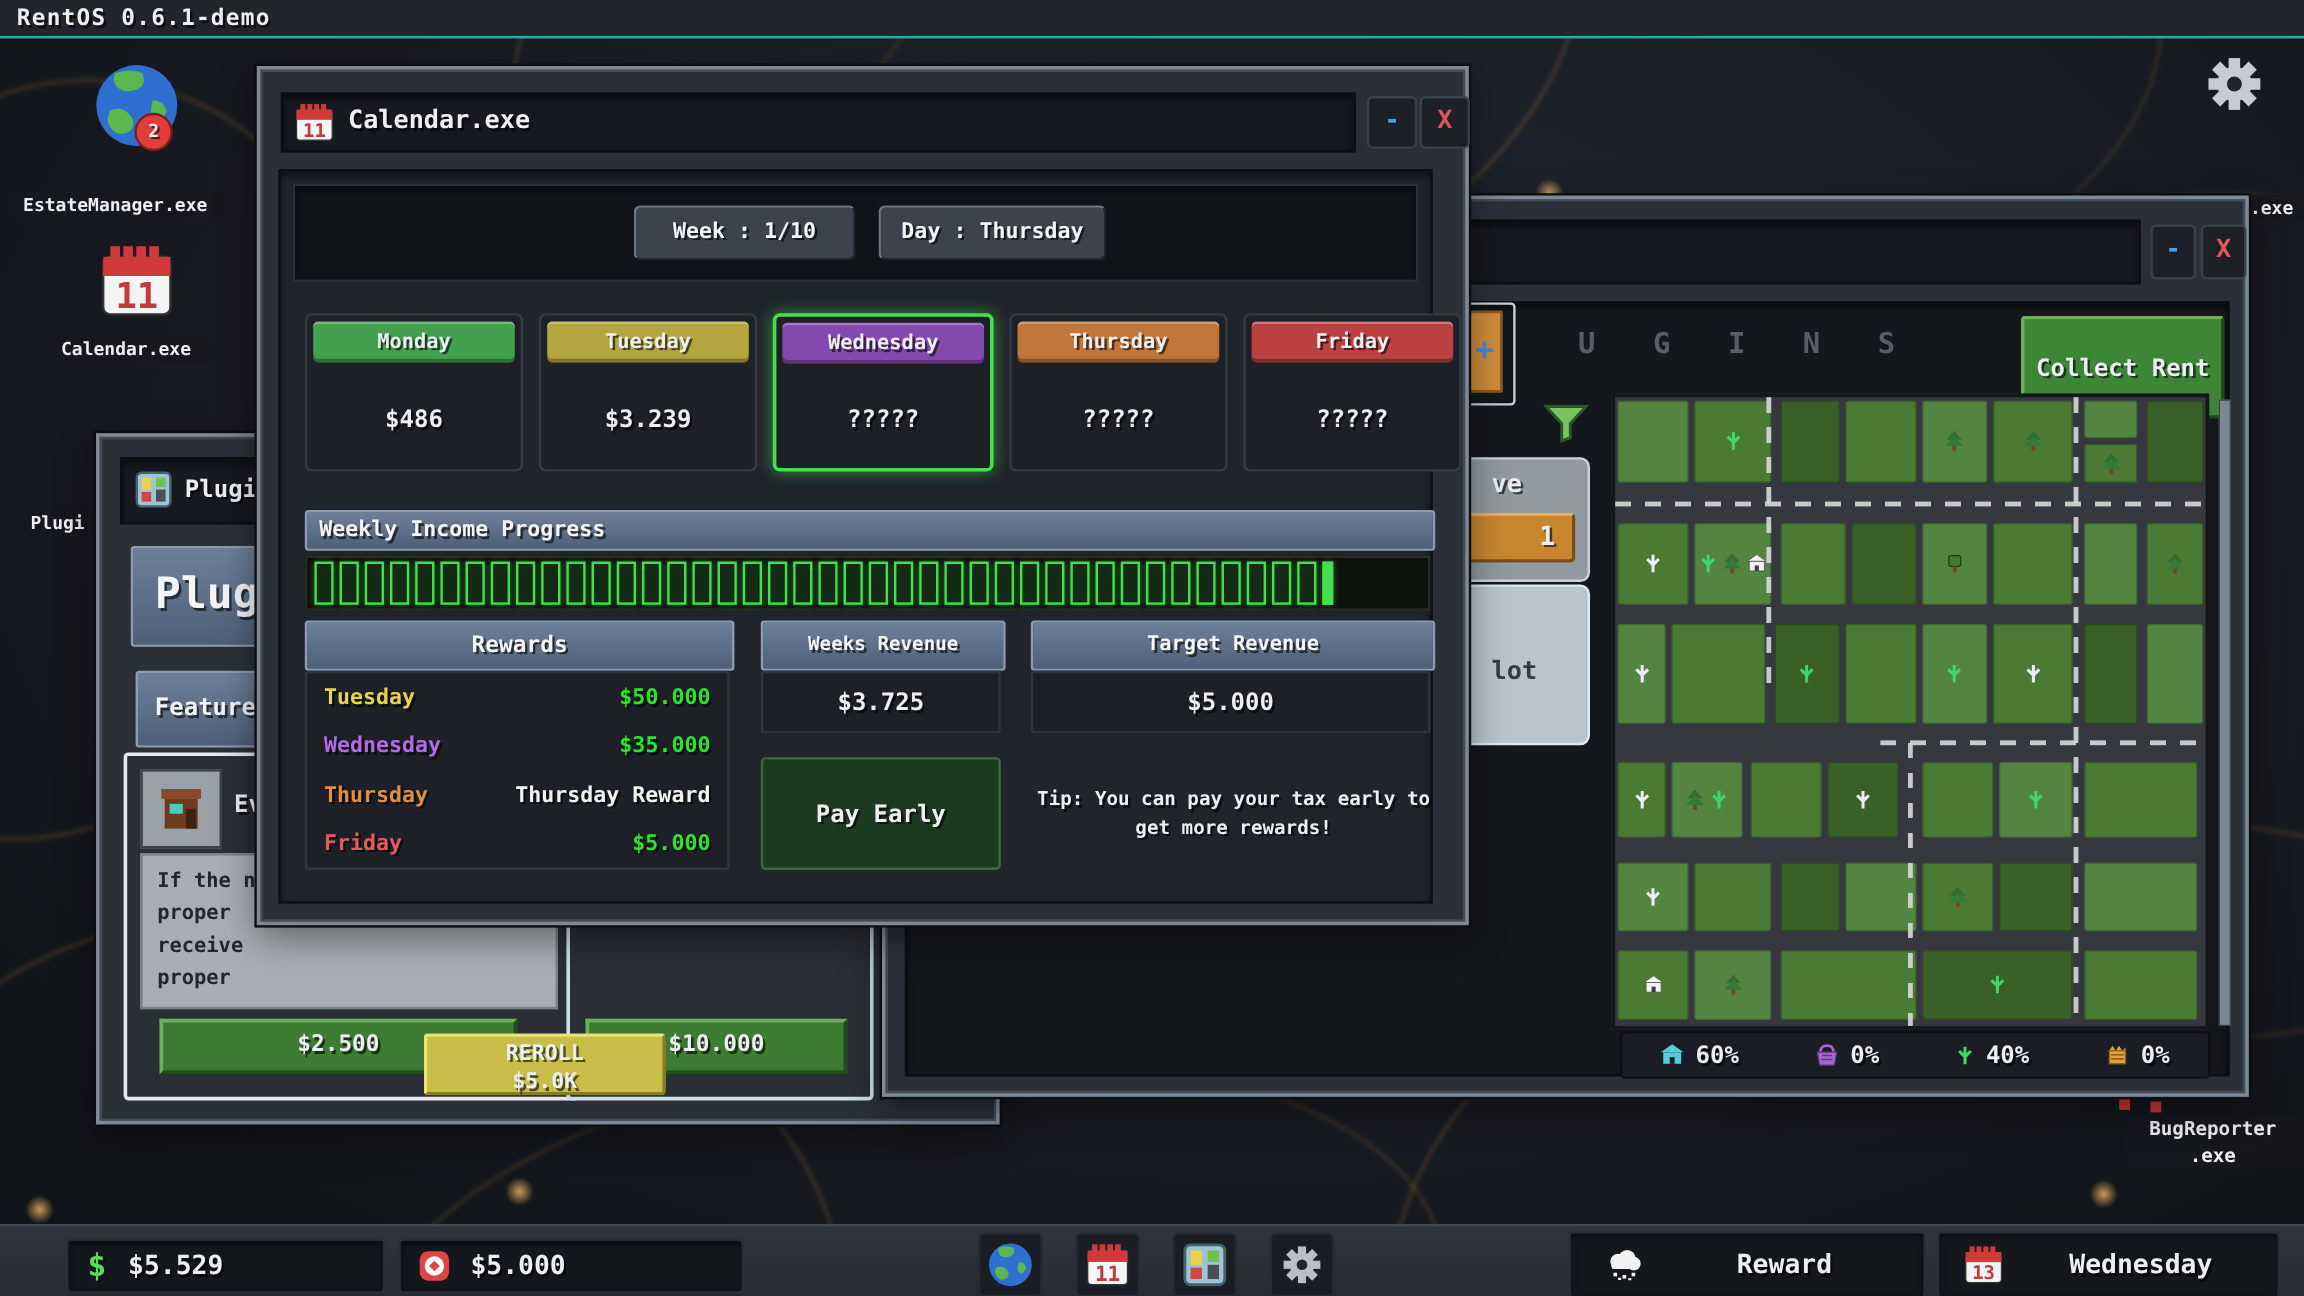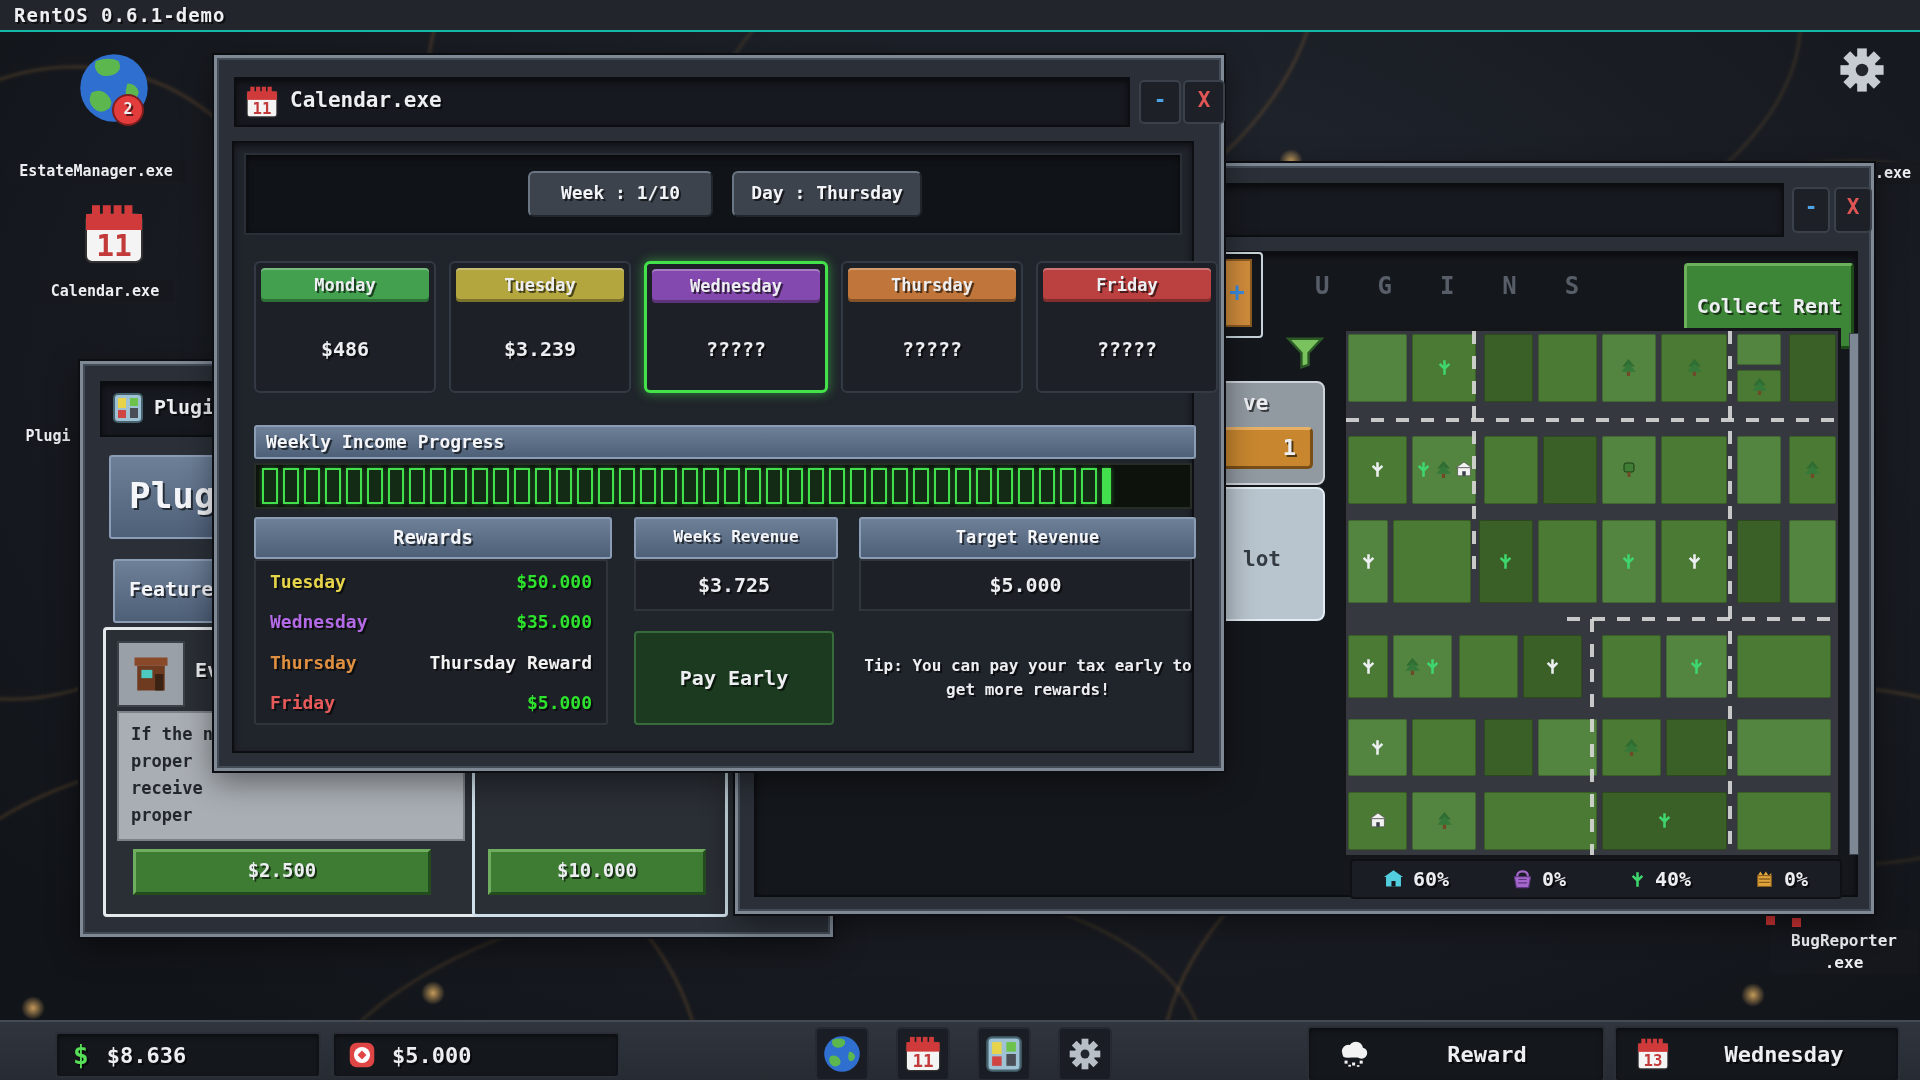--- a/index.html
+++ b/index.html
@@ -175,20 +175,24 @@
         <div>receive</div>
         <div>proper</div>
       </div>
     <div class="abs ts" style="left:27px;top:219px;width:292px;height:40px;background:#3e7c34;border:3px solid;border-color:#6fae5f #234d1e #234d1e #6fae5f;text-align:center;line-height:36px;font-size:19px;cursor:pointer;">$2.500</div>
   </div>
 
   <div class="abs" style="left:389px;top:263px;width:250px;height:284px;border:3px solid #cfe0ea;background:#2a2e35;border-radius:4px;">
     <div class="abs ts" style="left:13px;top:219px;width:212px;height:40px;background:#3e7c34;border:3px solid;border-color:#6fae5f #234d1e #234d1e #6fae5f;text-align:center;line-height:36px;font-size:19px;cursor:pointer;">$10.000</div>
   </div>
 
+  <div class="abs ts" style="left:270px;top:497px;width:202px;height:52px;background:#c9bd4a;border:3px solid;border-color:#ece277 #857c28 #857c28 #ece277;border-radius:4px;text-align:center;font-size:18px;line-height:24px;padding-top:2px;box-sizing:border-box;cursor:pointer;">
+    <div>REROLL</div>
+    <div>$5.0K</div>
+  </div>
 </div>
 
 <div class="window" style="left:735px;top:163px;width:1133px;height:745px;z-index:3;">
   <div class="inset" style="left:16px;top:17px;width:1026px;height:50px;"></div>
   <div class="winbtn" style="left:1054px;top:21px;width:34px;height:42px;color:#4da3e8;">-</div>
   <div class="winbtn" style="left:1096px;top:21px;width:34px;height:42px;color:#e05555;">X</div>
 
   <div class="inset" style="left:16px;top:85px;width:1100px;height:642px;background:#14171c;"></div>
 
   <div class="abs" style="left:577px;top:106px;display:flex;gap:48px;font-size:24px;color:#575e68;" id="toolbar-letters">
@@ -596,21 +600,21 @@
   <div class="abs ts" style="left:642px;top:501px;width:333px;height:52px;background:#1d2127;border:2px solid #30353c;box-sizing:border-box;display:flex;align-items:center;justify-content:center;font-size:20px;">$5.000</div>
 
   <div class="abs ts" style="left:646px;top:573px;width:330px;height:94px;display:flex;align-items:center;justify-content:center;text-align:center;font-size:16px;line-height:24px;">Tip: You can pay your tax early to get more rewards!</div>
 
   <div class="abs ts" style="left:417px;top:573px;width:200px;height:94px;background:#1b3a1f;border:2px solid #386b3c;border-radius:4px;box-sizing:border-box;display:flex;align-items:center;justify-content:center;font-size:20px;cursor:pointer;">Pay Early</div>
 </div>
 
 <div id="taskbar" class="abs">
   <div class="pill" style="left:55px;top:10px;width:262px;height:42px;">
     <span style="margin-left:16px;font-size:26px;color:#57e057;" class="ts">$</span>
-    <span style="margin-left:18px;font-size:22px;" class="ts">$8.636</span>
+    <span style="margin-left:18px;font-size:22px;" class="ts">$5.529</span>
   </div>
   <div class="pill" style="left:332px;top:10px;width:284px;height:42px;">
     <span style="margin-left:14px;" id="tax-icon">
         <svg viewBox="0 0 16 16" width="28" height="28">
           <rect x="1" y="1" width="14" height="14" rx="4" fill="#e04545"></rect>
           <circle cx="8" cy="8" r="4.6" fill="#fff"></circle>
           <rect x="6.2" y="6.2" width="3.6" height="3.6" fill="#e04545" transform="rotate(45 8 8)"></rect>
         </svg>
       </span>
     <span style="margin-left:16px;font-size:22px;" class="ts">$5.000</span>

